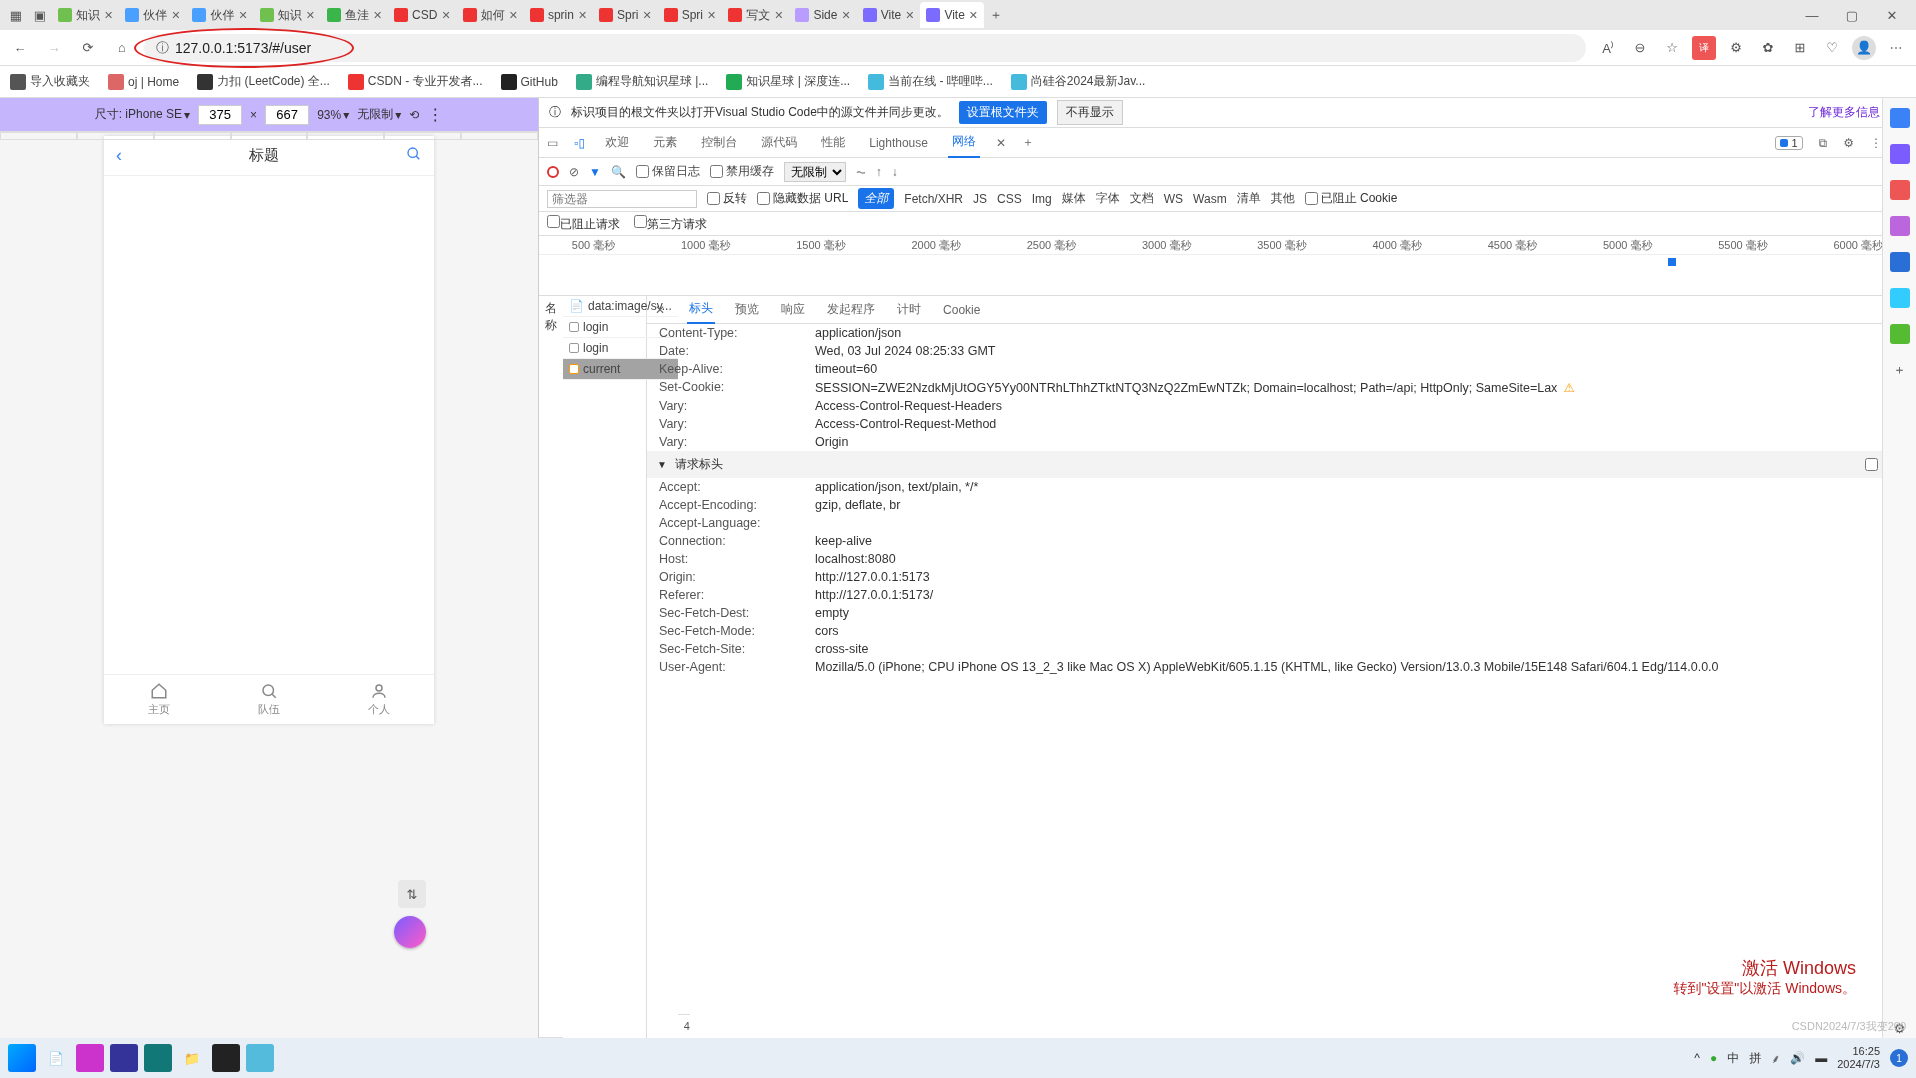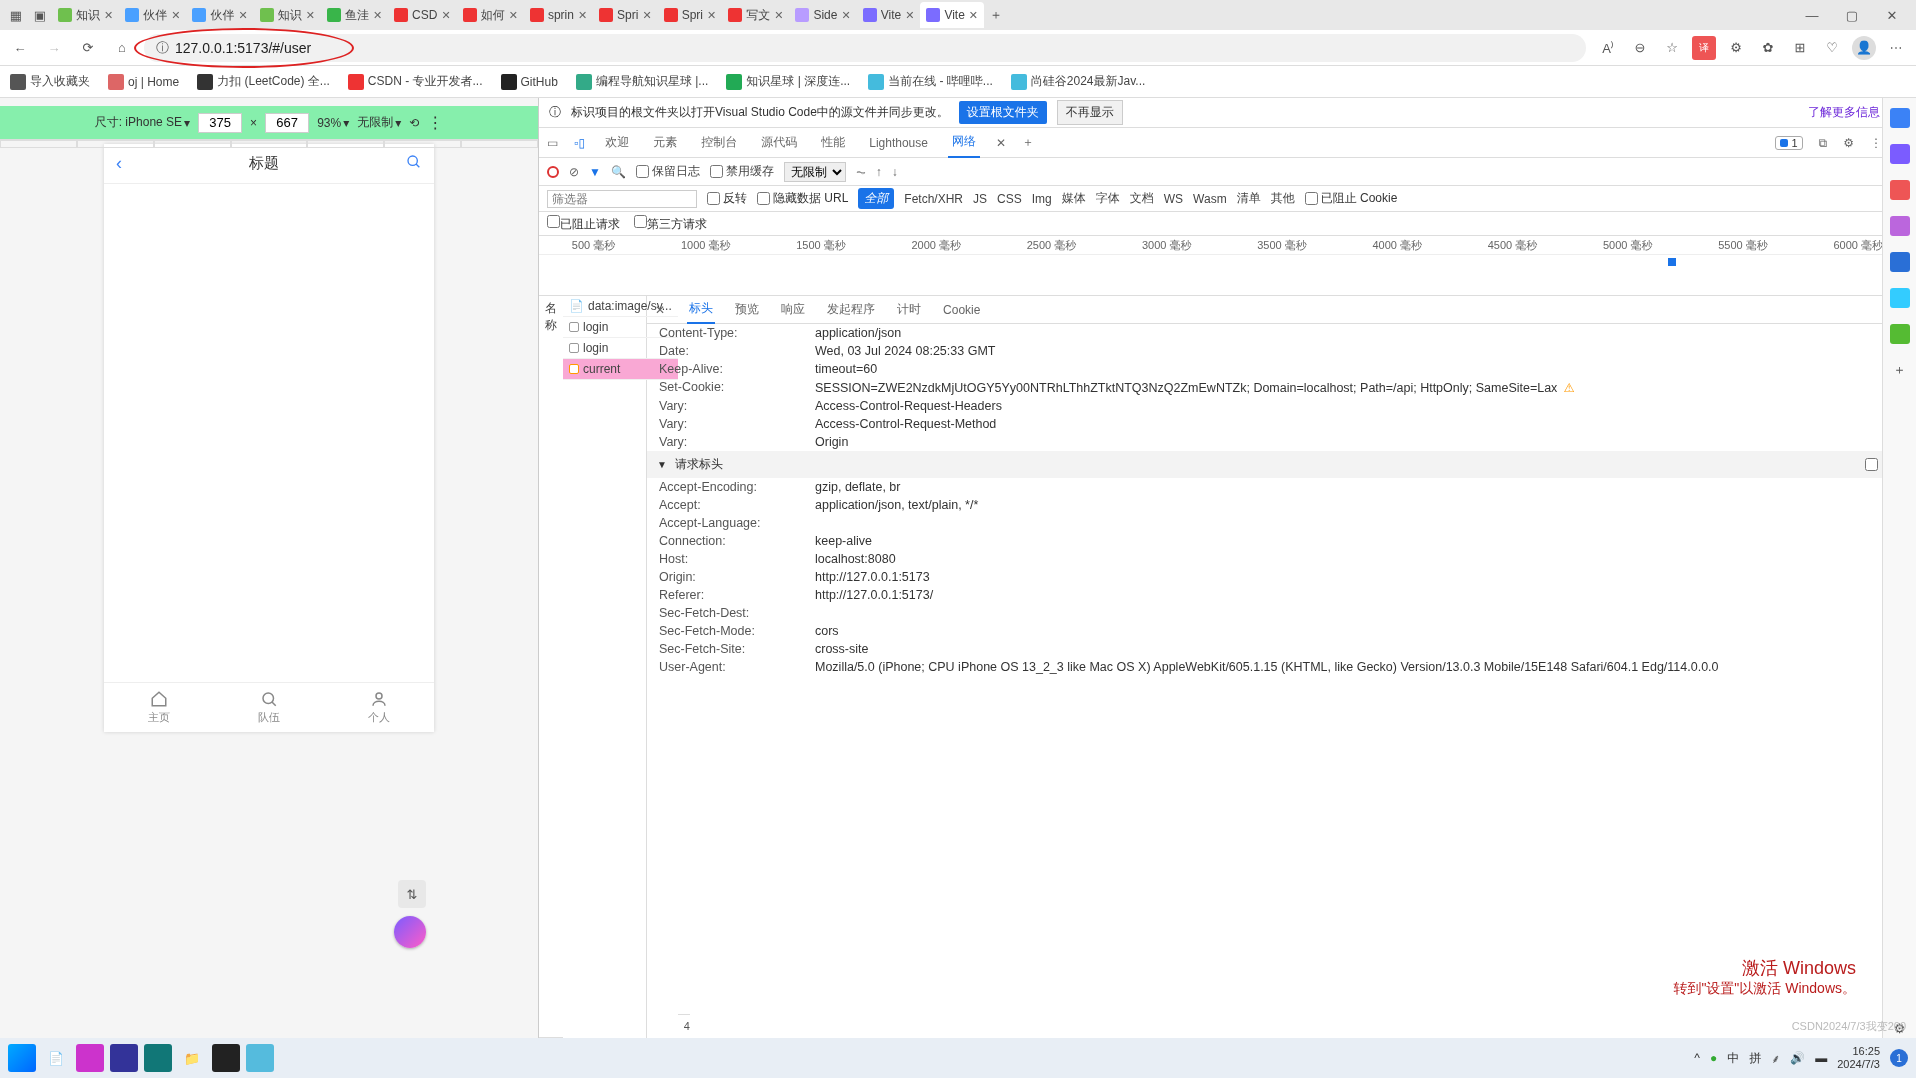--- a/index.html
+++ b/index.html
@@ -26,21 +26,21 @@
 .addr-icons span { width: 24px; height: 24px; display: flex; align-items: center; justify-content: center; color: #555; }
 .avatar { width: 26px; height: 26px; border-radius: 50%; background: #ddd; display: flex; align-items: center; justify-content: center; }
 
 .bookmarks { height: 32px; background: #fff; display: flex; align-items: center; padding: 0 10px; gap: 18px; border-bottom: 1px solid #ddd; font-size: 12px; }
 .bm { display: flex; align-items: center; gap: 4px; color: #444; white-space: nowrap; }
 .bm .bicon { width: 16px; height: 16px; border-radius: 2px; }
 
 
 .main { display: flex; height: calc(1078px - 30px - 36px - 32px - 40px); }
 .left-pane { width: 538px; background: #f5f5f5; display: flex; flex-direction: column; }
-.device-bar { height: 34px; display: flex; align-items: center; justify-content: center; gap: 8px; font-size: 12px; color: #333; border-bottom: 1px solid #ddd; background: #86efac; margin-top: 8px; }
+.device-bar { height: 34px; display: flex; align-items: center; justify-content: center; gap: 8px; font-size: 12px; color: #333; border-bottom: 1px solid #ddd; background: #c4b5fd; }
 .device-bar input { width: 44px; height: 20px; text-align: center; border: 1px solid #ccc; font-size: 13px; }
 .device-bar .sel { display: flex; align-items: center; gap: 2px; }
 .device-bar .menu-dots { font-size: 16px; }
 
 .phone-wrap { flex: 1; display: flex; justify-content: center; align-items: flex-start; padding-top: 4px; position: relative; }
 .phone-canvas-bg { position: absolute; top: 0; left: 0; right: 0; height: 8px; display: flex; }
 .phone-canvas-bg div { flex: 1; border: 1px solid #ddd; }
 .phone { width: 330px; height: 588px; background: #fff; box-shadow: 0 0 4px rgba(0,0,0,0.15); display: flex; flex-direction: column; }
 .phone-header { height: 40px; display: flex; align-items: center; justify-content: space-between; padding: 0 12px; border-bottom: 1px solid #eee; }
 .phone-header .back { color: #3b82f6; font-size: 18px; }
@@ -88,21 +88,21 @@
 
 .net-timeline { height: 60px; border-bottom: 1px solid #ddd; position: relative; font-size: 11px; color: #666; }
 .net-timeline .ticks { display: flex; position: absolute; top: 2px; left: 0; right: 0; justify-content: space-around; }
 .net-timeline .tickline { position: absolute; top: 18px; left: 0; right: 0; bottom: 0; border-top: 1px solid #eee; }
 .net-timeline .marker { position: absolute; top: 22px; left: 82%; width: 8px; height: 8px; background: #1a73e8; }
 
 .net-body { flex: 1; display: flex; min-height: 0; }
 .net-list { width: 108px; border-right: 1px solid #ddd; display: flex; flex-direction: row; }
 .net-list .hdr { padding: 4px 6px; font-size: 12px; color: #444; border-bottom: 1px solid #ddd; }
 .net-list .row { padding: 3px 6px; font-size: 12px; color: #444; display: flex; align-items: center; gap: 4px; border-bottom: 1px solid #f0f0f0; white-space: nowrap; overflow: hidden; }
-.net-list .row.sel { background: #f9a8d4; }
+.net-list .row.sel { background: #a3a3a3; }
 .net-list .row .dot { width: 10px; height: 10px; border: 1px solid #999; border-radius: 2px; }
 .net-list .row .dot.orange { border-color: #f90; background:#fff; }
 .net-list .status { margin-top: auto; padding: 4px 6px; font-size: 11px; color: #555; border-top: 1px solid #ddd; white-space:nowrap; overflow:hidden; }
 
 .net-detail { flex: 1; display: flex; flex-direction: column; min-height: 0; }
 .detail-tabs { height: 28px; display: flex; align-items: center; padding: 0 8px; gap: 18px; border-bottom: 1px solid #ddd; font-size: 12px; }
 .detail-tabs .dtab { color: #666; padding: 5px 2px; }
 .detail-tabs .dtab.active { color: #1a73e8; border-bottom: 2px solid #1a73e8; }
 .detail-tabs .dclose { color: #666; margin-right: 4px; }
 
@@ -482,48 +482,49 @@
               <span class="k">Vary:</span>
               <span class="v">Origin</span>
             </div>
             <div class="section-hdr">
               <span class="tri">▼</span>
               <span>请求标头</span>
               <span style="flex:1"></span>
               <label style="display:flex;gap:4px;align-items:center"><input type="checkbox" style="">原始</label>
             </div>
             <div class="kv">
+              <span class="k">Accept:</span>
+              <span class="v">application/json, text/plain, */*</span>
+            </div>
+            <div class="kv">
               <span class="k">Accept-Encoding:</span>
               <span class="v">gzip, deflate, br</span>
             </div>
             <div class="kv">
-              <span class="k">Accept:</span>
-              <span class="v">application/json, text/plain, */*</span>
-            </div>
-            <div class="kv">
               <span class="k">Accept-Language:</span>
             </div>
             <div class="kv">
               <span class="k">Connection:</span>
               <span class="v">keep-alive</span>
             </div>
             <div class="kv">
               <span class="k">Host:</span>
               <span class="v">localhost:8080</span>
             </div>
             <div class="kv">
               <span class="k">Origin:</span>
               <span class="v">http://127.0.0.1:5173</span>
             </div>
             <div class="kv">
               <span class="k">Referer:</span>
               <span class="v">http://127.0.0.1:5173/</span>
             </div>
             <div class="kv">
               <span class="k">Sec-Fetch-Dest:</span>
+              <span class="v">empty</span>
             </div>
             <div class="kv">
               <span class="k">Sec-Fetch-Mode:</span>
               <span class="v">cors</span>
             </div>
             <div class="kv">
               <span class="k">Sec-Fetch-Site:</span>
               <span class="v">cross-site</span>
             </div>
             <div class="kv">

